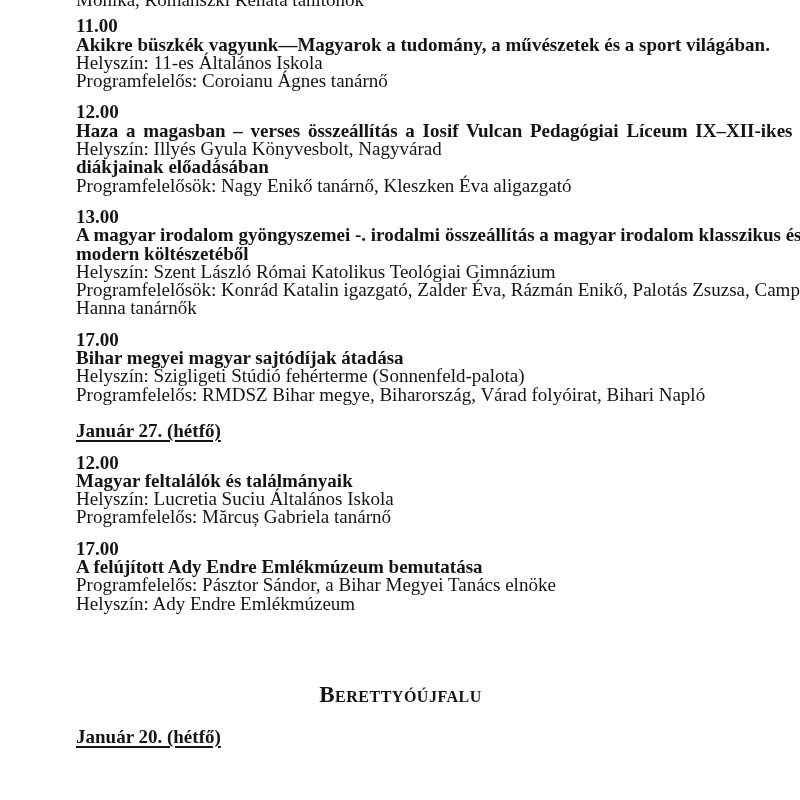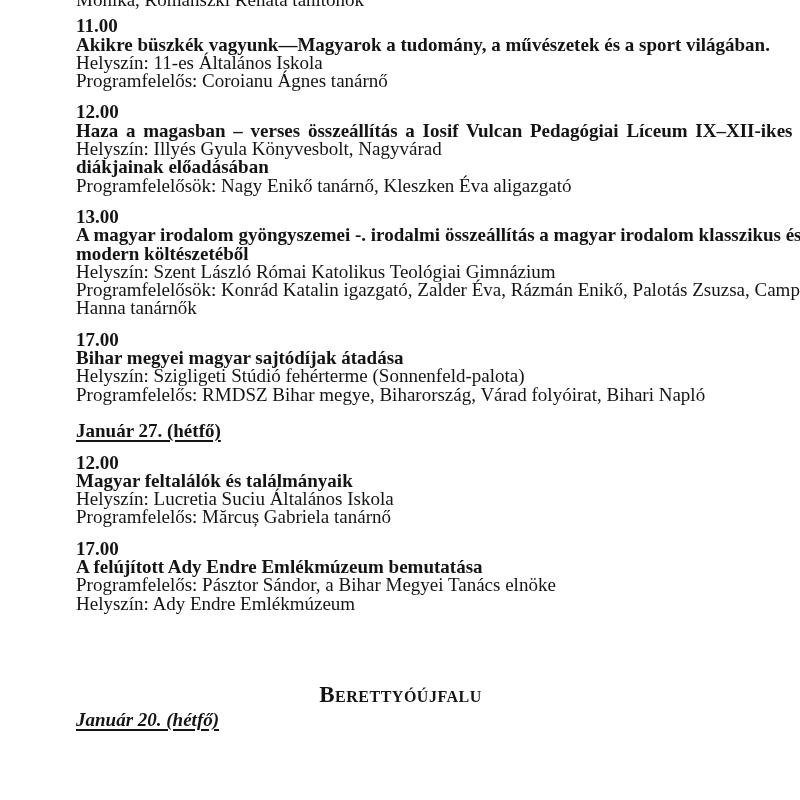--- a/index.html
+++ b/index.html
@@ -40,21 +40,21 @@
   }
   .city-heading {
     margin: 69px 0 0 0;
     text-align: center;
     font-weight: bold;
     line-height: 26px;
     letter-spacing: 0.5px;
   }
   .city-heading .initial { font-size: 23px; }
   .city-heading .rest { font-size: 16px; }
-  .day-heading-last { margin-top: 1px; font-style: italic; }
+  .day-heading-last { margin-top: 18px; }
 </style>
 </head>
 <body>
 
 <div class="page">
 
   <p class="line cont">Mónika, Románszki Renáta tanítónők</p>
 
   <section class="event event-first">
     <p class="line b">11.00</p>

